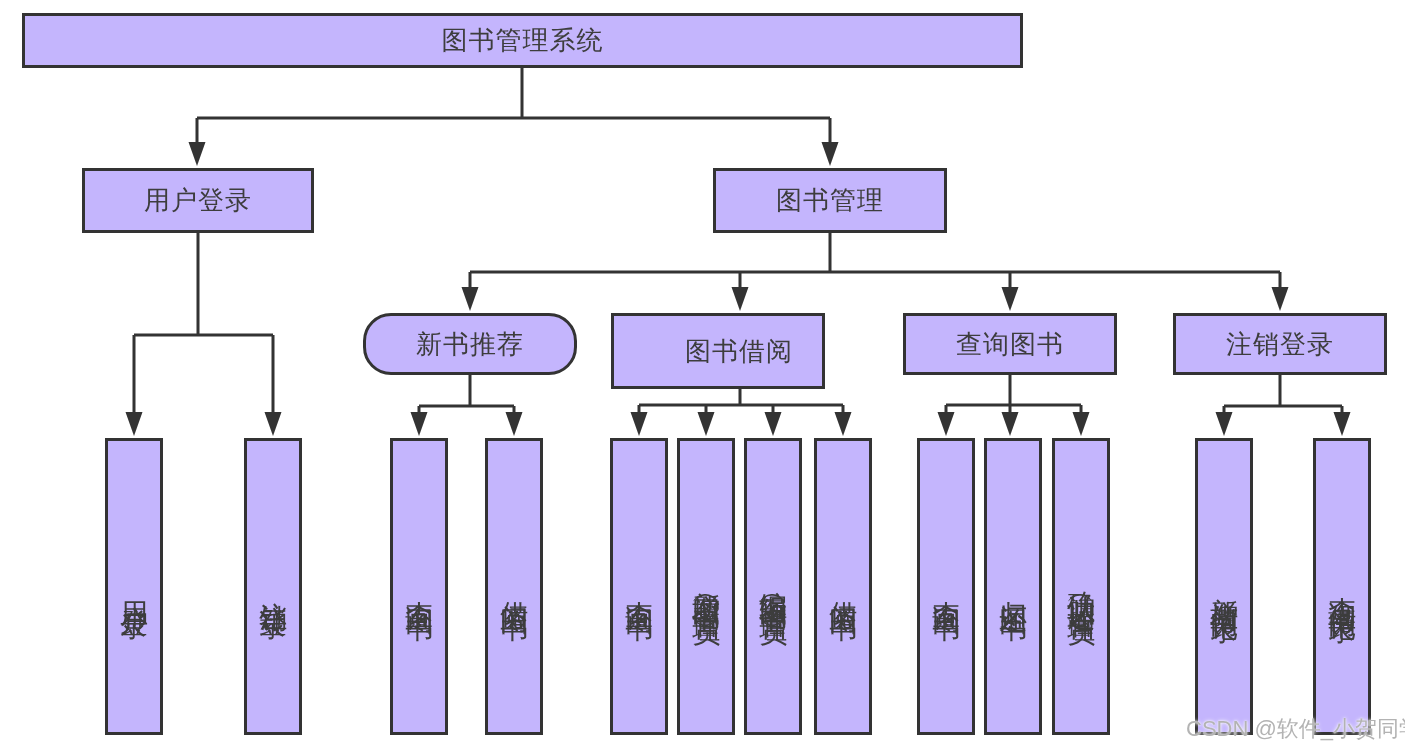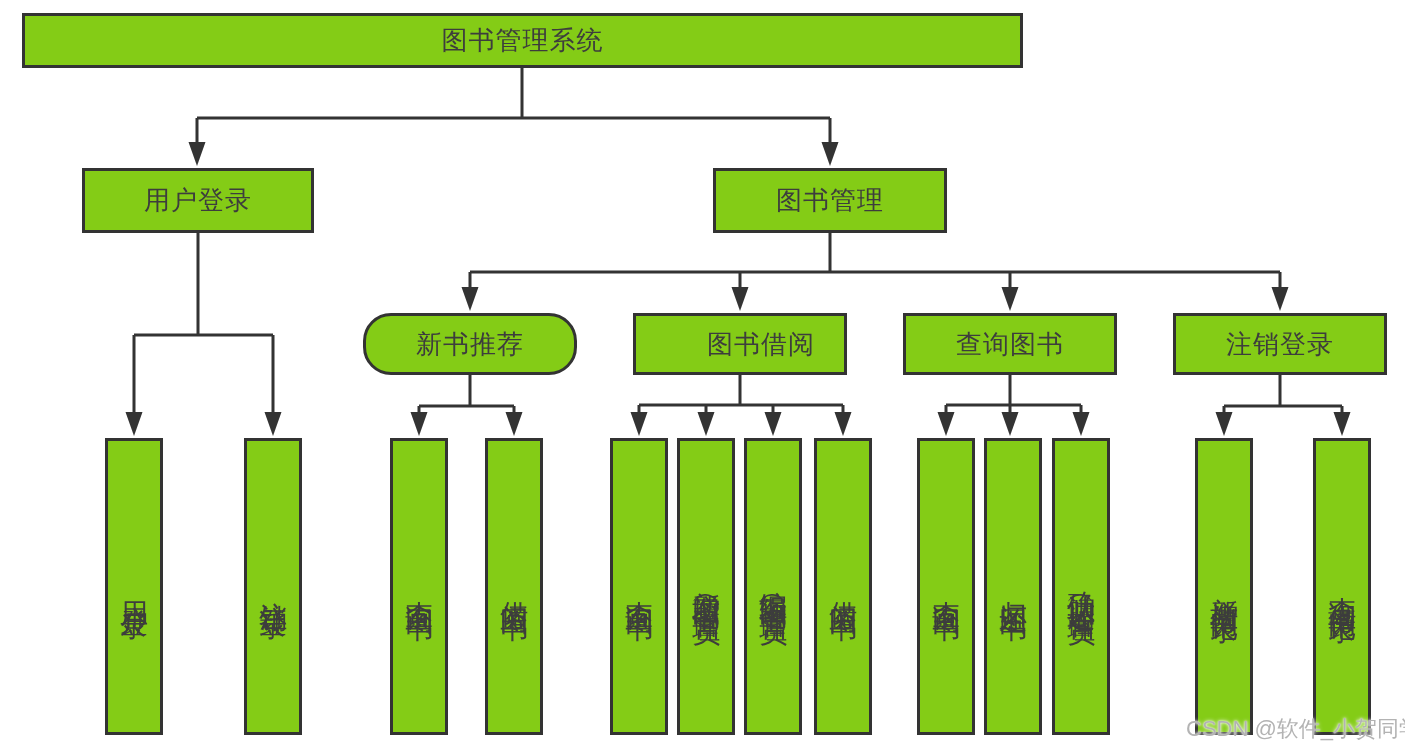--- a/index.html
+++ b/index.html
@@ -27,21 +27,21 @@
     stroke: #333333;
     stroke-width: 3;
   }
   .connectors polygon {
     fill: #333333;
     stroke: none;
   }
   .node {
     position: absolute;
     box-sizing: border-box;
-    background: #84cc16;
+    background: #c4b5fd;
     border: 3px solid #333333;
     color: #3d3d3d;
     display: flex;
     align-items: center;
     justify-content: center;
     text-align: center;
   }
   .h-node {
     font-size: 26px;
     letter-spacing: 1px;
@@ -63,21 +63,21 @@
     color: #b3b3b3;
     white-space: nowrap;
     text-shadow: 0 0 2px #ffffff, 0 0 4px #ffffff;
     z-index: 5;
   }
   
   #n-root            { left: 22px;   top: 13px;  width: 1001px; height: 55px; }
   #n-user-login      { left: 82px;   top: 168px; width: 232px;  height: 65px; }
   #n-book-mgmt       { left: 713px;  top: 168px; width: 234px;  height: 65px; }
   #n-new-book-rec    { left: 363px;  top: 313px; width: 214px;  height: 62px; border-radius: 28px; }
-  #n-book-borrow     { left: 633px;  top: 313px; width: 214px;  height: 62px; padding-left: 42px; }
+  #n-book-borrow     { left: 611px;  top: 313px; width: 214px;  height: 76px; padding-left: 42px; }
   #n-current-borrow  { left: 903px;  top: 313px; width: 214px;  height: 62px; }
   #n-borrow-records  { left: 1173px; top: 313px; width: 214px;  height: 62px; }
   .leaf              { top: 438px; width: 58px; height: 297px; }
   #n-login           { left: 105px;  }
   #n-logout          { left: 244px;  }
   #n-q-rec           { left: 390px;  }
   #n-b-rec           { left: 485px;  }
   #n-q-bor           { left: 610px;  }
   #n-add-bor         { left: 677px;  }
   #n-edit-bor        { left: 744px;  }

